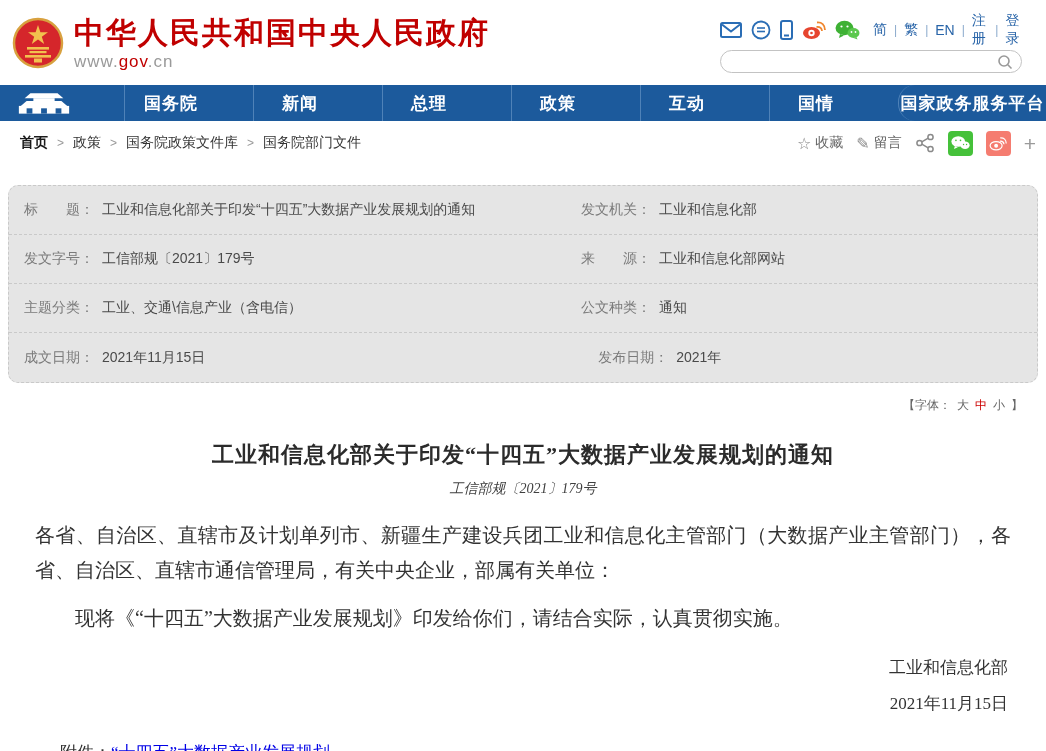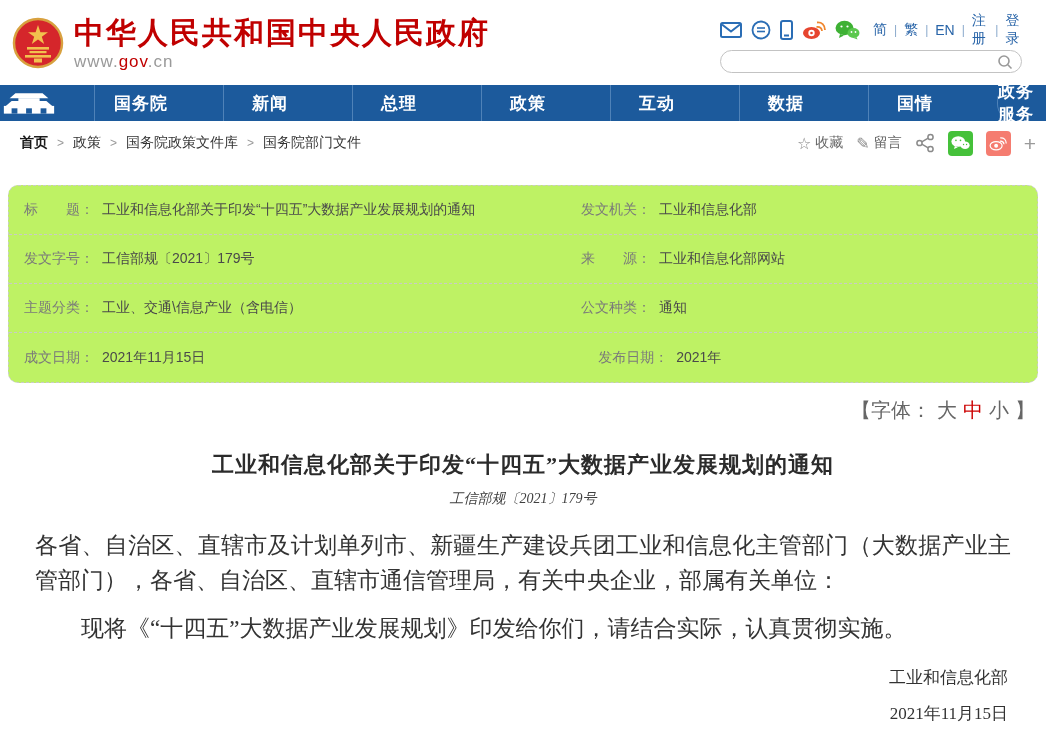--- a/index.html
+++ b/index.html
@@ -41,38 +41,38 @@
   .crumbs a.home { font-weight:bold; color:#1a1a1a; }
   .crumbs .gt { color:#999; margin:0 9px; font-size:12px; }
   .crumb-actions { display:flex; align-items:center; gap:13px; color:#666; font-size:14px; }
   .act { display:inline-flex; align-items:center; gap:4px; cursor:pointer; color:#666; }
   .act .glyph { font-size:16px; color:#8a8a8a; }
   .sq { width:25px; height:25px; border-radius:4px; display:inline-flex; align-items:center; justify-content:center; cursor:pointer; }
   .sq.wechat { background:#45c13a; }
   .sq.weibo { background:#f57c70; }
   .plus { font-size:21px; color:#9a9a9a; cursor:pointer; line-height:21px; }
   
-  .meta-box { margin:20px 8px 0; border:1px dashed #c9c9c9; border-radius:10px; background:#bef264; }
+  .meta-box { margin:20px 8px 0; border:1px dashed #c9c9c9; border-radius:10px; background:#e5e5e5; }
   .meta-row { display:flex; height:49px; border-bottom:1px dashed #c9c9c9; }
   .meta-row:last-child { border-bottom:none;gap:36px; }
   .meta-cell { flex:1 1 50%; display:flex; align-items:center; font-size:14px; }
   .meta-cell.left { padding-left:15px; }
   .meta-cell.right { padding-left:58px; }
   .meta-label { color:#7a7a7a; white-space:pre; }
   .meta-value { color:#4a4a4a; margin-left:8px; }
   
-  .font-bar { text-align:right; padding:14px 8px 0; font-size:20px; color:#666; }
+  .font-bar { text-align:right; padding:14px 20px 0; font-size:12px; color:#666; }
   .font-bar span { margin:0 3px; }
   .font-bar .size { cursor:pointer; color:#666; }
   .font-bar .size.active { color:#cc0000; }
   
   .article { font-family:"Liberation Serif","DejaVu Serif",serif; }
   .art-title { margin-top:26px; text-align:center; font-size:22px; font-weight:bold; color:#2b2b2b; letter-spacing:1px; }
   .doc-no { margin-top:10px; text-align:center; font-size:14px; color:#3f3f3f; font-style:italic; }
-  .para { margin:20px 35px 0; font-size:23px; line-height:35px; color:#333; text-align:justify; }
+  .para { margin:20px 35px 0; font-size:20px; line-height:35px; color:#333; text-align:justify; }
   .para.indent { text-indent:2em; margin-top:13px; }
   .signer { margin:20px 38px 0; text-align:right; font-size:17px; color:#333; }
   .sign-date { margin:13px 38px 0; text-align:right; font-size:17px; color:#333; }
   .attachment { margin:26px 35px 0; padding-left:25px; font-size:17px; color:#333; }
   .attachment a { color:#0000e6; text-decoration:none; cursor:pointer; }
 </style>
 </head>
 <body>
 
 <header class="site-header">
@@ -169,21 +169,20 @@
       <rect x="12" y="18.5" width="6" height="5.5" fill="#1c5a9c"></rect>
       <rect x="27" y="18.5" width="6" height="5.5" fill="#1c5a9c"></rect>
       <rect x="42" y="18.5" width="6" height="5.5" fill="#1c5a9c"></rect>
     </svg>
   </div>
   <a class="nav-item">国务院</a>
   <a class="nav-item">新闻</a>
   <a class="nav-item">总理</a>
   <a class="nav-item">政策</a>
   <a class="nav-item">互动</a>
-  <a class="nav-item">数据</a>
   <a class="nav-item">国情</a>
   <a class="nav-item wide">国家政务服务平台</a>
 </nav>
 
 <div class="crumb-row">
   <div class="crumbs">
     <a class="home">首页</a>
     <span class="gt">&gt;</span>
     <a>政策</a>
     <span class="gt">&gt;</span>

